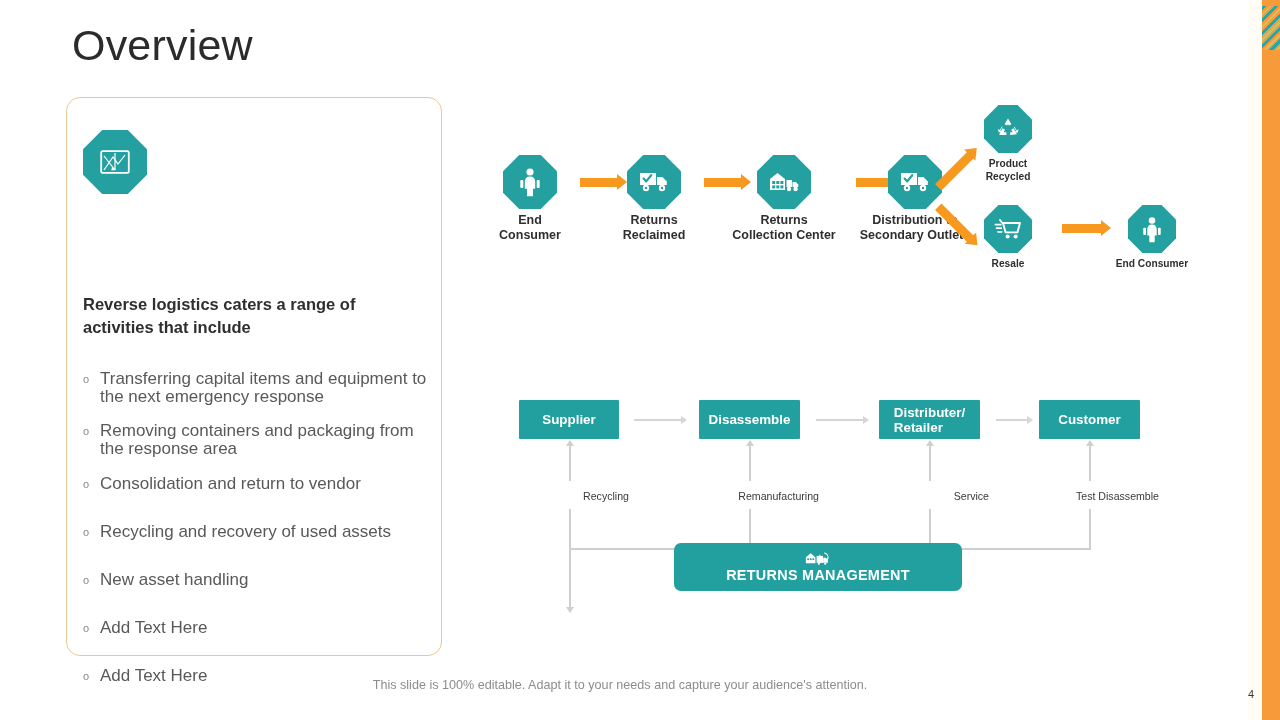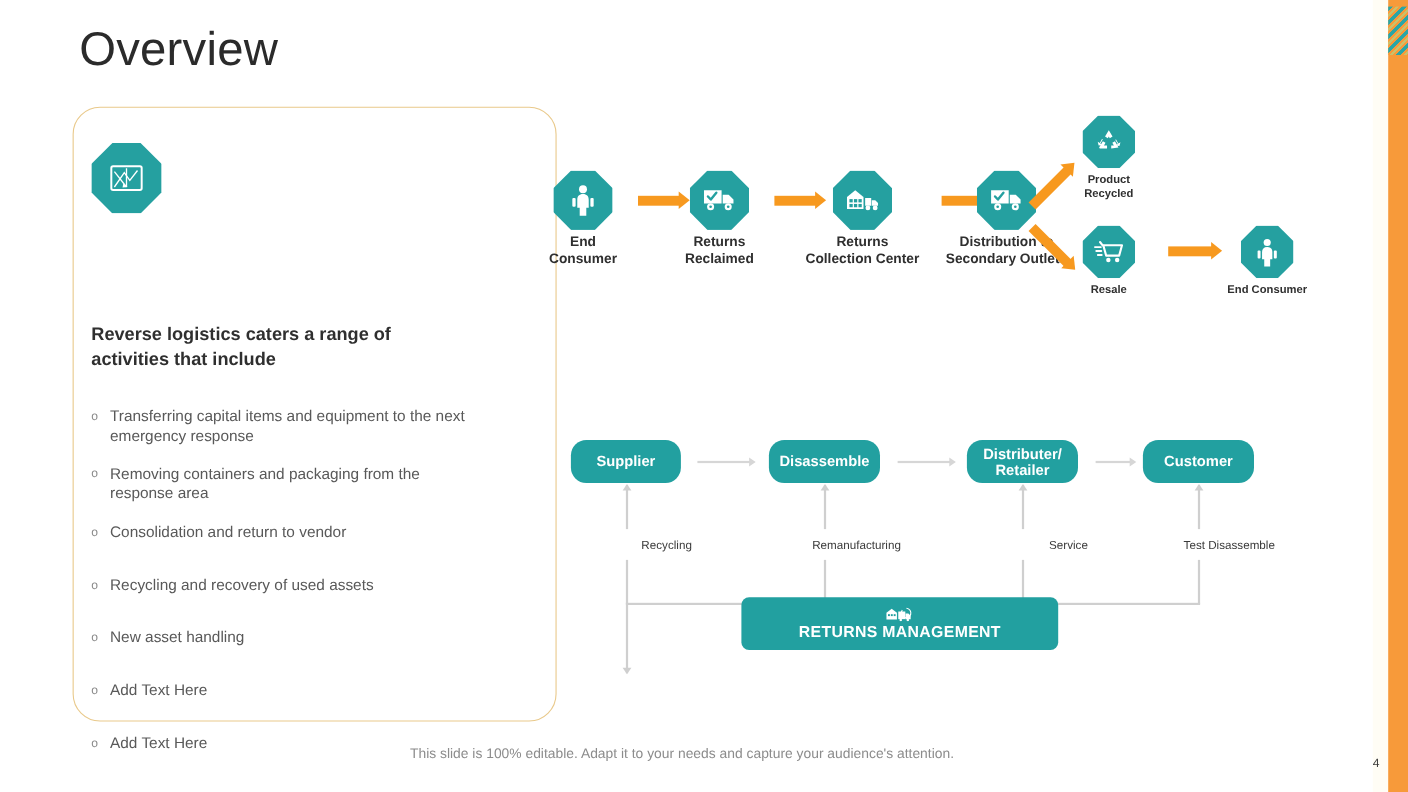--- a/index.html
+++ b/index.html
@@ -25,41 +25,41 @@
 
   
   .page-title {
     position:absolute; left:72px; top:22px;
     font-size:43px; font-weight:400; color:#2B2B2B;
     letter-spacing:0.2px; line-height:1.1;
   }
 
   
   .card {
-    position:absolute; left:66px; top:97px; width:440px; height:559px;
-    border:1.5px solid #E9C98B; border-radius:25px; background:#fff;
+    position:absolute; left:66px; top:97px; width:376px; height:559px;
+    border:1.5px solid #E9C98B; border-radius:14px; background:#fff;
   }
   .card-icon { position:absolute; left:16px; top:32px; }
   .octagon {
     position:relative; background:#25A0A0;
     clip-path: polygon(30% 0%, 70% 0%, 100% 30%, 100% 70%, 70% 100%, 30% 100%, 0% 70%, 0% 30%);
     display:flex; align-items:center; justify-content:center;
   }
   .card-oct { width:64px; height:64px; }
   .card-head {
     position:absolute; left:16px; top:195px; width:330px;
     font-size:16.5px; font-weight:bold; color:#2F2F2F; line-height:1.42;
   }
   .bullets { position:absolute; left:16px; top:272px; width:350px; }
   .bullet { display:flex; align-items:flex-start; margin-bottom:17px; }
   .bullet .mark {
     width:17px; flex:0 0 17px; color:#8A8A8A; font-size:11px; line-height:19px;
     font-family:"Liberation Sans", sans-serif;
   }
-  .bullet .btxt { font-size:14px; color:#595959; line-height:17.6px; }
+  .bullet .btxt { font-size:17px; color:#595959; line-height:17.6px; }
 
   
   .flow-top { position:absolute; left:480px; top:100px; width:720px; height:200px; }
   .node { position:absolute; text-align:center; }
   .node .cap {
     font-size:12.5px; font-weight:bold; color:#2F2F2F; line-height:15px;
     margin-top:4px; white-space:nowrap;
   }
   .node .cap.sm { font-size:10.2px; line-height:13px; }
   .oct-lg { width:54px; height:54px; }
@@ -75,23 +75,23 @@
   .arrow-diag { position:absolute; width:9px; background:#F7991F; transform-origin:50% 50%; }
   .arrow-diag::after {
     content:""; position:absolute; left:-4px; top:-9px;
     border-bottom:10px solid #F7991F;
     border-left:8.5px solid transparent; border-right:8.5px solid transparent;
   }
 
   
   .flow-bot { position:absolute; left:500px; top:385px; width:700px; height:290px; }
   .chip {
-    position:absolute; background:#22A0A0; color:#fff; border-radius:14px;
+    position:absolute; background:#22A0A0; color:#fff; border-radius:1px;
     font-size:13.4px; font-weight:bold; display:flex; align-items:center;
-    justify-content:center; text-align:center; line-height:15px;
+    justify-content:center; text-align:left; line-height:15px;
   }
   .chip.two-line { line-height:15px; }
   .sublabel {
     position:absolute; font-size:10.6px; font-weight:normal; color:#3A3A3A;
     text-align:right; white-space:nowrap;
   }
   .vline { position:absolute; width:2px; background:#CFCFCF; }
   .hline { position:absolute; height:2px; background:#CFCFCF; }
   .garrow-up::before {
     content:""; position:absolute; left:-3px; top:-1px;

